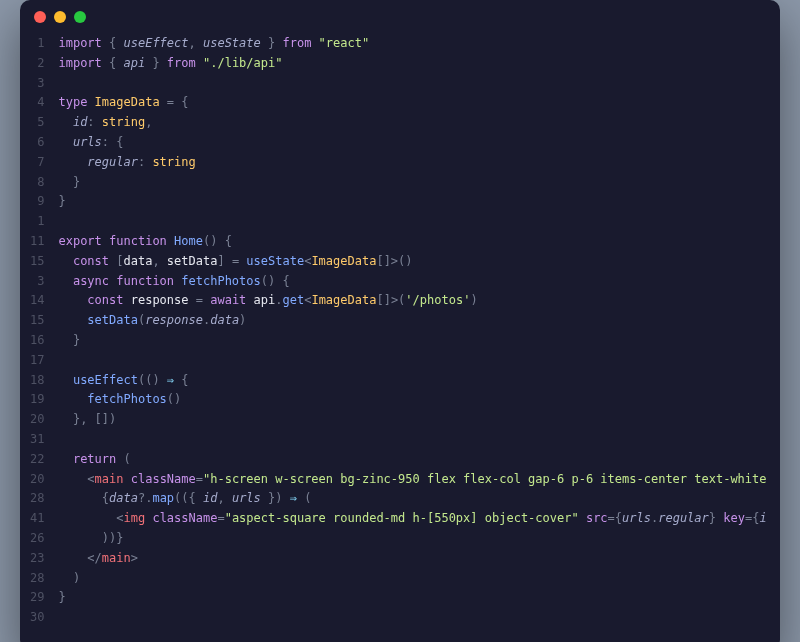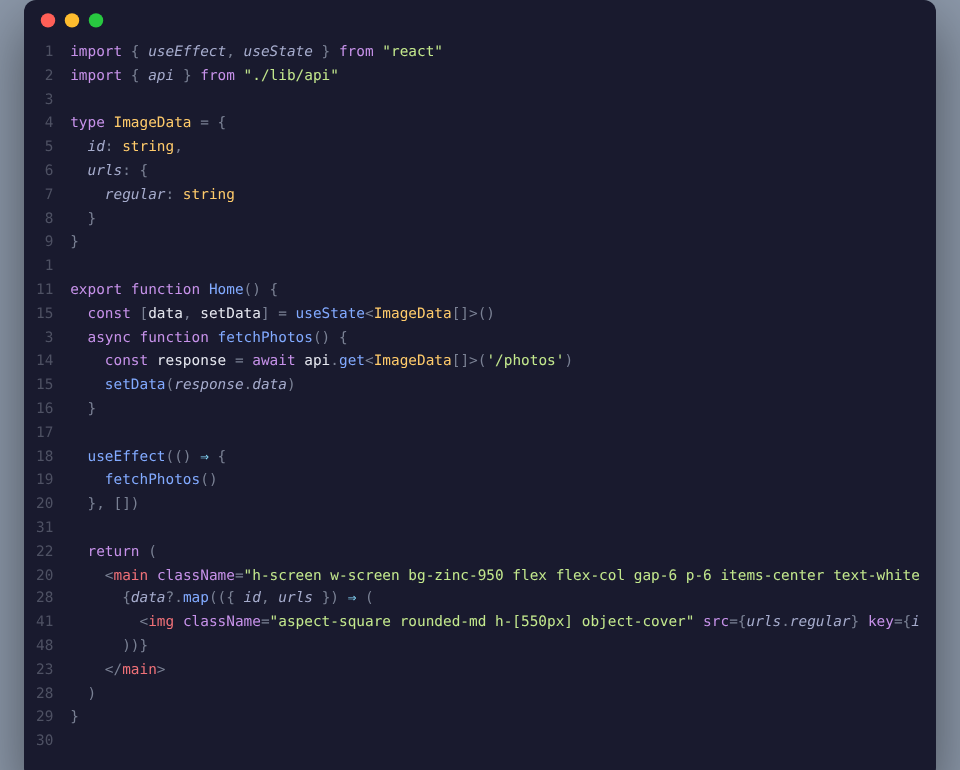--- a/index.html
+++ b/index.html
@@ -74,21 +74,21 @@
         <div>16</div>
         <div>17</div>
         <div>18</div>
         <div>19</div>
         <div>20</div>
         <div>31</div>
         <div>22</div>
         <div>20</div>
         <div>28</div>
         <div>41</div>
-        <div>48</div>
+        <div>26</div>
         <div>23</div>
         <div>28</div>
         <div>29</div>
         <div>30</div>
       </div>
     <div class="lines"><div><span class="tok" style="color: rgb(199, 146, 234);">import </span><span class="tok" style="color: rgb(122, 129, 148);">{ </span><span class="tok" style="color: rgb(166, 172, 205); font-style: italic;">useEffect</span><span class="tok" style="color: rgb(122, 129, 148);">, </span><span class="tok" style="color: rgb(166, 172, 205); font-style: italic;">useState</span><span class="tok" style="color: rgb(122, 129, 148);"> } </span><span class="tok" style="color: rgb(199, 146, 234);">from </span><span class="tok" style="color: rgb(195, 232, 141);">"react"</span></div><div><span class="tok" style="color: rgb(199, 146, 234);">import </span><span class="tok" style="color: rgb(122, 129, 148);">{ </span><span class="tok" style="color: rgb(166, 172, 205); font-style: italic;">api</span><span class="tok" style="color: rgb(122, 129, 148);"> } </span><span class="tok" style="color: rgb(199, 146, 234);">from </span><span class="tok" style="color: rgb(195, 232, 141);">"./lib/api"</span></div><div>&nbsp;</div><div><span class="tok" style="color: rgb(199, 146, 234);">type </span><span class="tok" style="color: rgb(255, 203, 107);">ImageData</span><span class="tok" style="color: rgb(122, 129, 148);"> = {</span></div><div><span class="tok" style="color: rgb(200, 205, 224);">  </span><span class="tok" style="color: rgb(166, 172, 205); font-style: italic;">id</span><span class="tok" style="color: rgb(122, 129, 148);">: </span><span class="tok" style="color: rgb(255, 203, 107);">string</span><span class="tok" style="color: rgb(122, 129, 148);">,</span></div><div><span class="tok" style="color: rgb(200, 205, 224);">  </span><span class="tok" style="color: rgb(166, 172, 205); font-style: italic;">urls</span><span class="tok" style="color: rgb(122, 129, 148);">: {</span></div><div><span class="tok" style="color: rgb(200, 205, 224);">    </span><span class="tok" style="color: rgb(166, 172, 205); font-style: italic;">regular</span><span class="tok" style="color: rgb(122, 129, 148);">: </span><span class="tok" style="color: rgb(255, 203, 107);">string</span></div><div><span class="tok" style="color: rgb(200, 205, 224);">  </span><span class="tok" style="color: rgb(122, 129, 148);">}</span></div><div><span class="tok" style="color: rgb(122, 129, 148);">}</span></div><div>&nbsp;</div><div><span class="tok" style="color: rgb(199, 146, 234);">export </span><span class="tok" style="color: rgb(199, 146, 234);">function </span><span class="tok" style="color: rgb(130, 170, 255);">Home</span><span class="tok" style="color: rgb(122, 129, 148);">() {</span></div><div><span class="tok" style="color: rgb(200, 205, 224);">  </span><span class="tok" style="color: rgb(199, 146, 234);">const </span><span class="tok" style="color: rgb(122, 129, 148);">[</span><span class="tok" style="color: rgb(230, 232, 240);">data</span><span class="tok" style="color: rgb(122, 129, 148);">, </span><span class="tok" style="color: rgb(230, 232, 240);">setData</span><span class="tok" style="color: rgb(122, 129, 148);">] = </span><span class="tok" style="color: rgb(130, 170, 255);">useState</span><span class="tok" style="color: rgb(122, 129, 148);">&lt;</span><span class="tok" style="color: rgb(255, 203, 107);">ImageData</span><span class="tok" style="color: rgb(122, 129, 148);">[]&gt;()</span></div><div><span class="tok" style="color: rgb(200, 205, 224);">  </span><span class="tok" style="color: rgb(199, 146, 234);">async </span><span class="tok" style="color: rgb(199, 146, 234);">function </span><span class="tok" style="color: rgb(130, 170, 255);">fetchPhotos</span><span class="tok" style="color: rgb(122, 129, 148);">() {</span></div><div><span class="tok" style="color: rgb(200, 205, 224);">    </span><span class="tok" style="color: rgb(199, 146, 234);">const </span><span class="tok" style="color: rgb(230, 232, 240);">response</span><span class="tok" style="color: rgb(122, 129, 148);"> = </span><span class="tok" style="color: rgb(199, 146, 234);">await </span><span class="tok" style="color: rgb(230, 232, 240);">api</span><span class="tok" style="color: rgb(122, 129, 148);">.</span><span class="tok" style="color: rgb(130, 170, 255);">get</span><span class="tok" style="color: rgb(122, 129, 148);">&lt;</span><span class="tok" style="color: rgb(255, 203, 107);">ImageData</span><span class="tok" style="color: rgb(122, 129, 148);">[]&gt;(</span><span class="tok" style="color: rgb(195, 232, 141);">'/photos'</span><span class="tok" style="color: rgb(122, 129, 148);">)</span></div><div><span class="tok" style="color: rgb(200, 205, 224);">    </span><span class="tok" style="color: rgb(130, 170, 255);">setData</span><span class="tok" style="color: rgb(122, 129, 148);">(</span><span class="tok" style="color: rgb(166, 172, 205); font-style: italic;">response</span><span class="tok" style="color: rgb(122, 129, 148);">.</span><span class="tok" style="color: rgb(166, 172, 205); font-style: italic;">data</span><span class="tok" style="color: rgb(122, 129, 148);">)</span></div><div><span class="tok" style="color: rgb(200, 205, 224);">  </span><span class="tok" style="color: rgb(122, 129, 148);">}</span></div><div>&nbsp;</div><div><span class="tok" style="color: rgb(200, 205, 224);">  </span><span class="tok" style="color: rgb(130, 170, 255);">useEffect</span><span class="tok" style="color: rgb(122, 129, 148);">(() </span><span class="tok" style="color: rgb(137, 221, 255);">⇒</span><span class="tok" style="color: rgb(122, 129, 148);"> {</span></div><div><span class="tok" style="color: rgb(200, 205, 224);">    </span><span class="tok" style="color: rgb(130, 170, 255);">fetchPhotos</span><span class="tok" style="color: rgb(122, 129, 148);">()</span></div><div><span class="tok" style="color: rgb(200, 205, 224);">  </span><span class="tok" style="color: rgb(122, 129, 148);">}, [])</span></div><div>&nbsp;</div><div><span class="tok" style="color: rgb(200, 205, 224);">  </span><span class="tok" style="color: rgb(199, 146, 234);">return </span><span class="tok" style="color: rgb(122, 129, 148);">(</span></div><div><span class="tok" style="color: rgb(200, 205, 224);">    </span><span class="tok" style="color: rgb(122, 129, 148);">&lt;</span><span class="tok" style="color: rgb(240, 113, 120);">main</span><span class="tok" style="color: rgb(200, 205, 224);"> </span><span class="tok" style="color: rgb(199, 146, 234);">className</span><span class="tok" style="color: rgb(122, 129, 148);">=</span><span class="tok" style="color: rgb(195, 232, 141);">"h-screen w-screen bg-zinc-950 flex flex-col gap-6 p-6 items-center text-white overflow-auto"</span></div><div><span class="tok" style="color: rgb(200, 205, 224);">      </span><span class="tok" style="color: rgb(122, 129, 148);">{</span><span class="tok" style="color: rgb(166, 172, 205); font-style: italic;">data</span><span class="tok" style="color: rgb(122, 129, 148);">?.</span><span class="tok" style="color: rgb(130, 170, 255);">map</span><span class="tok" style="color: rgb(122, 129, 148);">(({ </span><span class="tok" style="color: rgb(166, 172, 205); font-style: italic;">id</span><span class="tok" style="color: rgb(122, 129, 148);">, </span><span class="tok" style="color: rgb(166, 172, 205); font-style: italic;">urls</span><span class="tok" style="color: rgb(122, 129, 148);"> }) </span><span class="tok" style="color: rgb(137, 221, 255);">⇒</span><span class="tok" style="color: rgb(122, 129, 148);"> (</span></div><div><span class="tok" style="color: rgb(200, 205, 224);">        </span><span class="tok" style="color: rgb(122, 129, 148);">&lt;</span><span class="tok" style="color: rgb(240, 113, 120);">img</span><span class="tok" style="color: rgb(200, 205, 224);"> </span><span class="tok" style="color: rgb(199, 146, 234);">className</span><span class="tok" style="color: rgb(122, 129, 148);">=</span><span class="tok" style="color: rgb(195, 232, 141);">"aspect-square rounded-md h-[550px] object-cover"</span><span class="tok" style="color: rgb(200, 205, 224);"> </span><span class="tok" style="color: rgb(199, 146, 234);">src</span><span class="tok" style="color: rgb(122, 129, 148);">={</span><span class="tok" style="color: rgb(166, 172, 205); font-style: italic;">urls</span><span class="tok" style="color: rgb(122, 129, 148);">.</span><span class="tok" style="color: rgb(166, 172, 205); font-style: italic;">regular</span><span class="tok" style="color: rgb(122, 129, 148);">} </span><span class="tok" style="color: rgb(199, 146, 234);">key</span><span class="tok" style="color: rgb(122, 129, 148);">={</span><span class="tok" style="color: rgb(166, 172, 205); font-style: italic;">id</span></div><div><span class="tok" style="color: rgb(200, 205, 224);">      </span><span class="tok" style="color: rgb(122, 129, 148);">))}</span></div><div><span class="tok" style="color: rgb(200, 205, 224);">    </span><span class="tok" style="color: rgb(122, 129, 148);">&lt;/</span><span class="tok" style="color: rgb(240, 113, 120);">main</span><span class="tok" style="color: rgb(122, 129, 148);">&gt;</span></div><div><span class="tok" style="color: rgb(200, 205, 224);">  </span><span class="tok" style="color: rgb(122, 129, 148);">)</span></div><div><span class="tok" style="color: rgb(122, 129, 148);">}</span></div><div>&nbsp;</div></div>
   </div>
 </div>
 
 </body></html>

